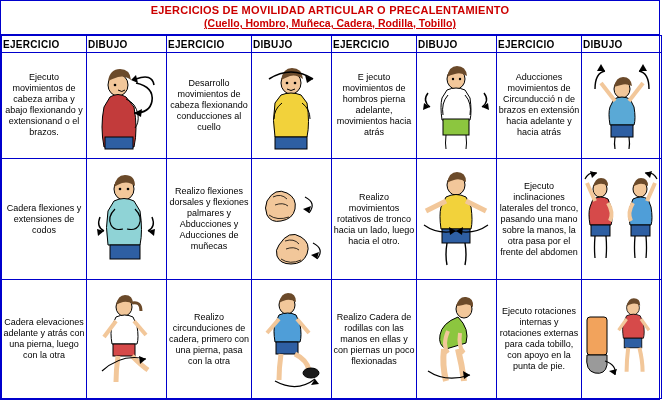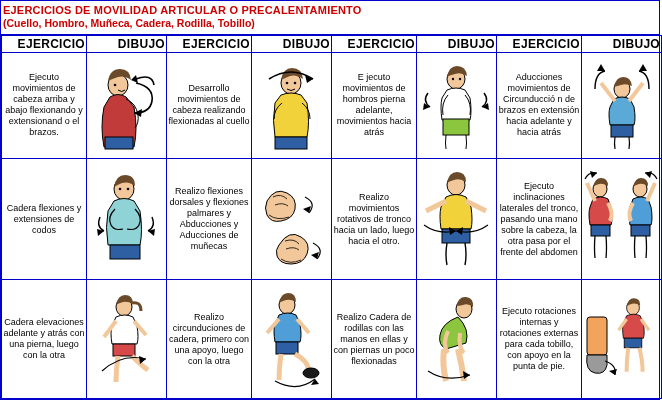--- a/index.html
+++ b/index.html
@@ -11,53 +11,54 @@
   }
   .sheet{
     width:660px;height:400px;
     border:1px solid #0000cc;
     box-sizing:border-box;
     display:flex;flex-direction:column;
     background:#fff;
   }
   .title-block{
     border-bottom:1px solid #0000cc;
-    text-align:left;
+    text-align:center;
     padding:3px 2px 4px 2px;
     flex:0 0 auto;
   }
   .title-line1{
     color:#cc0000;
     font-weight:bold;
     font-size:11px;
     letter-spacing:.2px;
     line-height:13px;
   }
   .title-line2{
     color:#cc0000;
     font-weight:bold;
     font-size:10.5px;
     line-height:13px;
+    text-decoration:underline;
   }
   table.grid{
     border-collapse:collapse;
     width:100%;
     table-layout:fixed;
     flex:1 1 auto;
   }
   table.grid td,table.grid th{
     border:1px solid #0000cc;
     vertical-align:middle;
     padding:1px;
   }
   th.hdr{
-    font-size:12px;
+    font-size:10px;
     font-weight:bold;
     color:#000;
-    text-align:right;
+    text-align:left;
     height:14px;
     padding:2px 0;
     letter-spacing:.3px;
   }
   td.txt{
     font-size:9px;
     line-height:11px;
     text-align:center;
     color:#000;
     padding:2px 3px;
@@ -120,21 +121,21 @@
             <path d="M30 31 q4 3 7 0" stroke="#000" fill="none" stroke-width="1"></path>
             <path d="M22 38 q8 -5 16 0 l8 10 q4 22 0 40 l-30 0 q-4 -20 0 -40z" fill="#c23b3b" stroke="#000" stroke-width="1"></path>
             <path d="M38 40 q10 4 12 16 q1 8 -3 13" stroke="#000" fill="none" stroke-width="1"></path>
             <rect x="17" y="78" width="28" height="12" fill="#2e5fa3" stroke="#000" stroke-width="1"></rect>
             <path d="M48 24 q18 4 16 18 q-2 12 -18 12" stroke="#000" fill="none" stroke-width="1.6"></path>
             <polygon points="46,54 54,50 53,58" fill="#000"></polygon>
             <path d="M48 20 q16 -6 18 6" stroke="#000" fill="none" stroke-width="1.6"></path>
             <polygon points="48,16 50,24 43,21" fill="#000"></polygon>
           </svg>
         </td>
-        <td class="txt">Desarrollo movimientos de cabeza realizando flexionadas al cuello</td>
+        <td class="txt">Desarrollo movimientos de cabeza flexionando conducciones al cuello</td>
         <td class="pic">
 
           <svg width="78" height="92" viewBox="0 0 78 92">
             <ellipse cx="38" cy="24" rx="10" ry="11" fill="#f2c79a" stroke="#000" stroke-width="1"></ellipse>
             <path d="M28 21 q2 -12 11 -12 q10 0 11 11 q-7 -5 -13 -3 q-5 2 -9 4z" fill="#6b4a2a"></path>
             <circle cx="34" cy="24" r="1.3" fill="#000"></circle>
             <circle cx="42" cy="24" r="1.3" fill="#000"></circle>
             <path d="M34 30 q4 3 8 0" stroke="#000" fill="none" stroke-width="1"></path>
             <path d="M28 36 q10 -4 20 0 l6 8 q3 20 0 34 l-32 0 q-3 -16 0 -34z" fill="#f2d23b" stroke="#000" stroke-width="1"></path>
             <path d="M29 44 q-8 6 -8 16" stroke="#000" fill="none" stroke-width="1"></path>
@@ -232,21 +233,21 @@
             <path d="M48 34 L68 44" stroke="#f2c79a" fill="none" stroke-width="5"></path>
             <rect x="24" y="62" width="28" height="14" fill="#2e5fa3" stroke="#000" stroke-width="1"></rect>
             <path d="M29 76 q-2 12 0 22" stroke="#000" fill="none" stroke-width="1.4"></path>
             <path d="M47 76 q2 12 0 22" stroke="#000" fill="none" stroke-width="1.4"></path>
             <path d="M6 58 q14 10 32 6" stroke="#000" fill="none" stroke-width="1.2"></path>
             <polygon points="38,64 31,60 32,68" fill="#000"></polygon>
             <path d="M70 58 q-14 10 -32 6" stroke="#000" fill="none" stroke-width="1.2"></path>
             <polygon points="38,64 45,60 44,68" fill="#000"></polygon>
           </svg>
         </td>
-        <td class="txt">Ejecuto inclinaciones laterales del tronco, pasando una mano sobre la cabeza, la otra pasa por el frente del abdomen</td>
+        <td class="txt">Ejecuto inclinaciones laterales del tronco, pasando una mano sobre la manos, la otra pasa por el frente del abdomen</td>
         <td class="pic">
 
           <svg width="78" height="104" viewBox="0 0 78 104">
             <g>
               <ellipse cx="17" cy="22" rx="7" ry="8" fill="#f2c79a" stroke="#000" stroke-width="1"></ellipse>
               <path d="M10 20 q2 -9 8 -9 q7 0 7 8 q-5 -3 -9 -2 q-4 1 -6 3z" fill="#6b4a2a"></path>
               <path d="M10 32 q8 -4 15 0 l3 8 q2 12 0 18 l-21 0 q-2 -12 0 -18z" fill="#d64a4a" stroke="#000" stroke-width="1"></path>
               <path d="M12 34 L4 16" stroke="#f2c79a" fill="none" stroke-width="4"></path>
               <path d="M25 36 q6 10 2 18" stroke="#f2c79a" fill="none" stroke-width="4"></path>
               <rect x="8" y="58" width="19" height="11" fill="#2e5fa3" stroke="#000" stroke-width="1"></rect>
@@ -282,21 +283,21 @@
             <path d="M28 28 q9 -4 17 0 l4 9 q2 12 0 18 l-25 0 q-2 -12 0 -18z" fill="#ffffff" stroke="#000" stroke-width="1"></path>
             <path d="M28 32 L16 48" stroke="#f2c79a" fill="none" stroke-width="4"></path>
             <path d="M46 32 L58 46" stroke="#f2c79a" fill="none" stroke-width="4"></path>
             <rect x="25" y="55" width="22" height="12" fill="#d64a4a" stroke="#000" stroke-width="1"></rect>
             <path d="M30 67 q-2 14 -2 26" stroke="#f2c79a" fill="none" stroke-width="5"></path>
             <path d="M44 67 q10 10 16 14" stroke="#f2c79a" fill="none" stroke-width="5"></path>
             <path d="M14 82 q20 -18 44 -12" stroke="#000" fill="none" stroke-width="1.2"></path>
             <polygon points="58,70 51,67 52,75" fill="#000"></polygon>
           </svg>
         </td>
-        <td class="txt">Realizo circunduciones de cadera, primero con una apoyo, luego con la otra</td>
+        <td class="txt">Realizo circunduciones de cadera, primero con una pierna, pasa con la otra</td>
         <td class="pic">
 
           <svg width="78" height="100" viewBox="0 0 78 100">
             <ellipse cx="34" cy="16" rx="8" ry="9" fill="#f2c79a" stroke="#000" stroke-width="1"></ellipse>
             <path d="M26 14 q2 -10 9 -10 q8 0 8 9 q-5 -3 -10 -2 q-4 1 -7 3z" fill="#6b4a2a"></path>
             <path d="M26 26 q9 -4 17 0 l4 9 q2 12 0 18 l-25 0 q-2 -12 0 -18z" fill="#4f9ed8" stroke="#000" stroke-width="1"></path>
             <path d="M26 30 L14 44" stroke="#f2c79a" fill="none" stroke-width="4"></path>
             <path d="M44 30 L56 44" stroke="#f2c79a" fill="none" stroke-width="4"></path>
             <rect x="23" y="53" width="22" height="12" fill="#2e5fa3" stroke="#000" stroke-width="1"></rect>
             <path d="M28 65 q-2 14 -2 26" stroke="#f2c79a" fill="none" stroke-width="5"></path>

